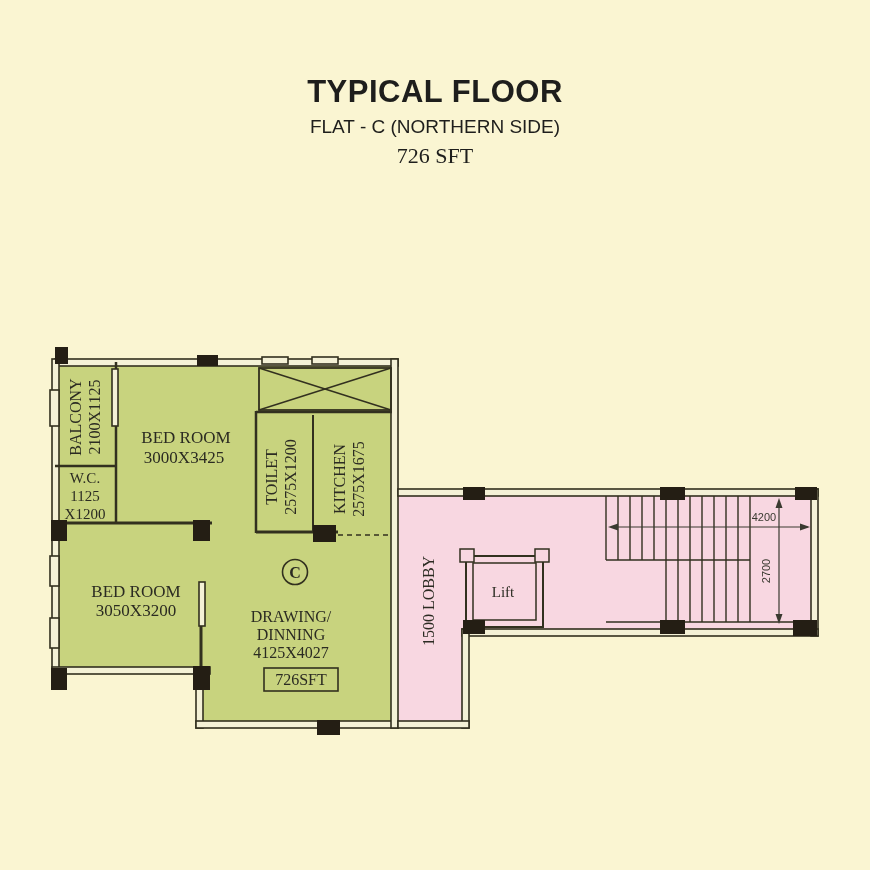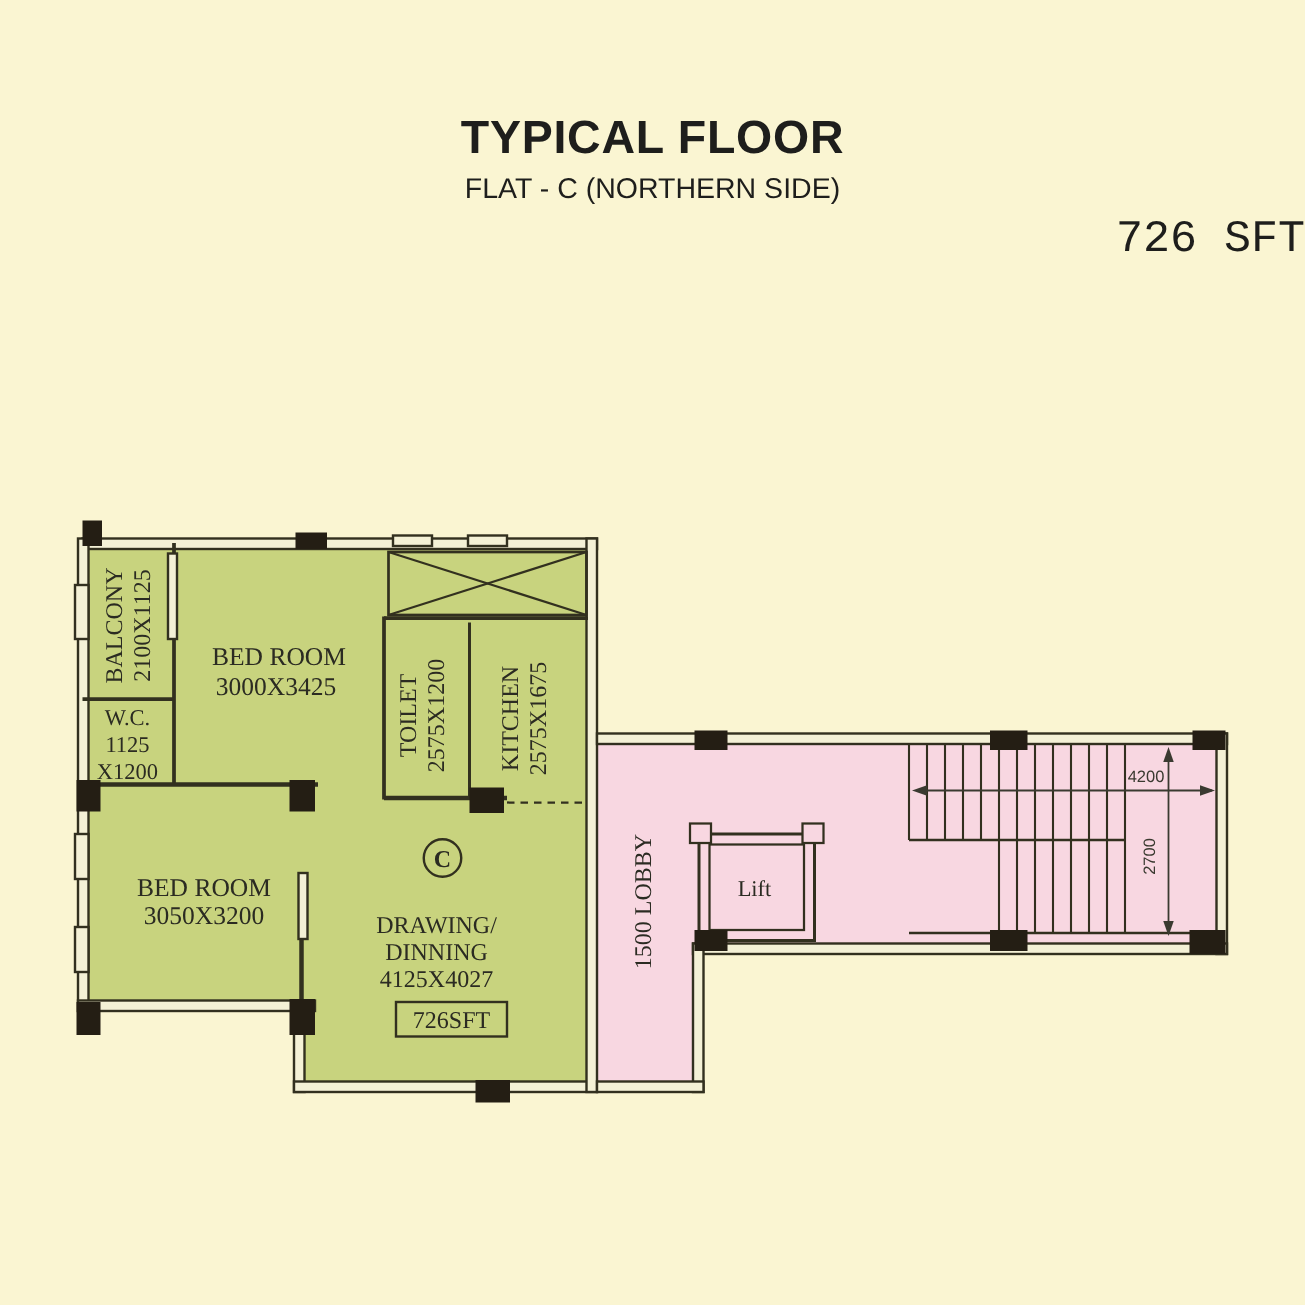--- a/index.html
+++ b/index.html
@@ -16,23 +16,22 @@
   }
   .title-main{
     font-size:31px;font-weight:bold;letter-spacing:.5px;
     font-family:"Liberation Sans", sans-serif;
   }
   .title-sub{
     font-size:19px;font-weight:400;margin-top:6px;
     font-family:"Liberation Sans", sans-serif;
   }
   .title-area{
-    font-size:30px;font-weight:400;margin-top:5px;
-    font-family:Liberation Mono, monospace;
-    text-align:right;
+    font-size:22px;font-weight:400;margin-top:5px;
+    font-family:Liberation Serif, serif;
   }
   svg.plan{position:absolute;left:0;top:0;}
   .room-label{
     font-family:"Liberation Serif", serif;
     fill:#2b2b22;
   }
   .fs17{font-size:17px;}
   .fs16{font-size:16px;}
   .fs15{font-size:15px;}
   .dim-label{

